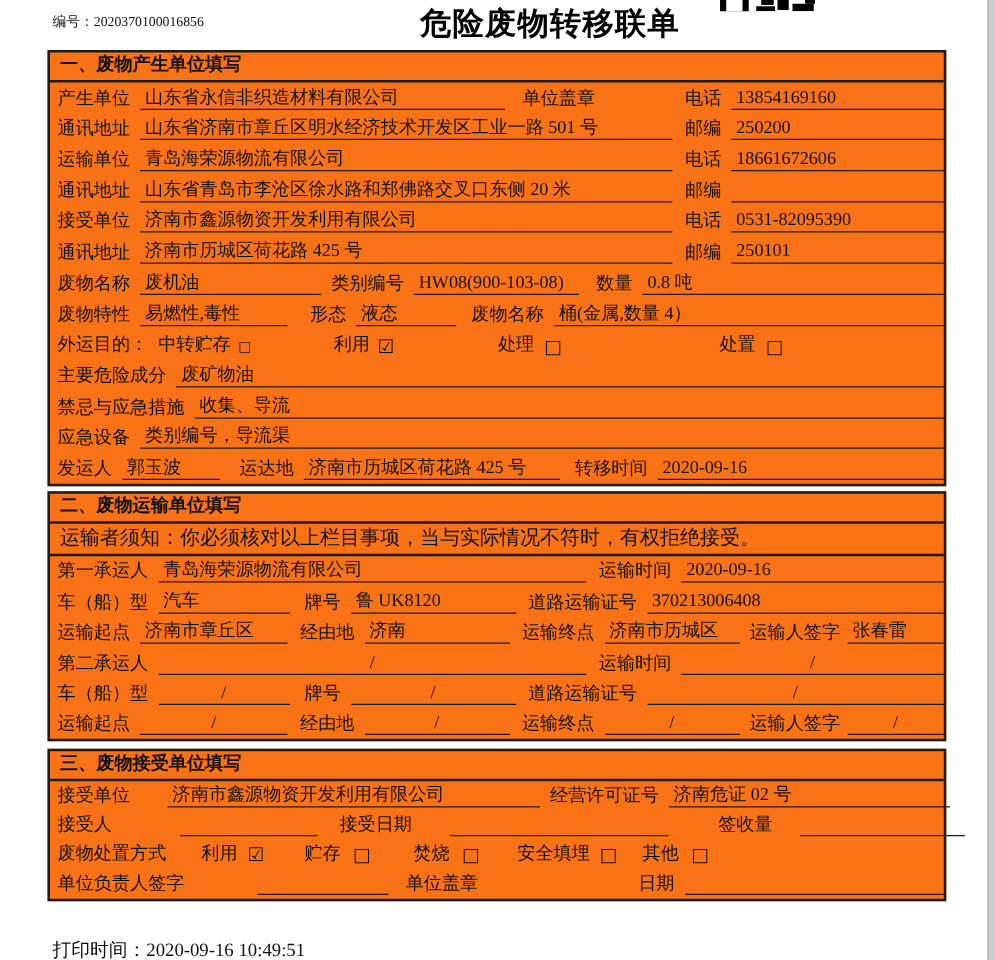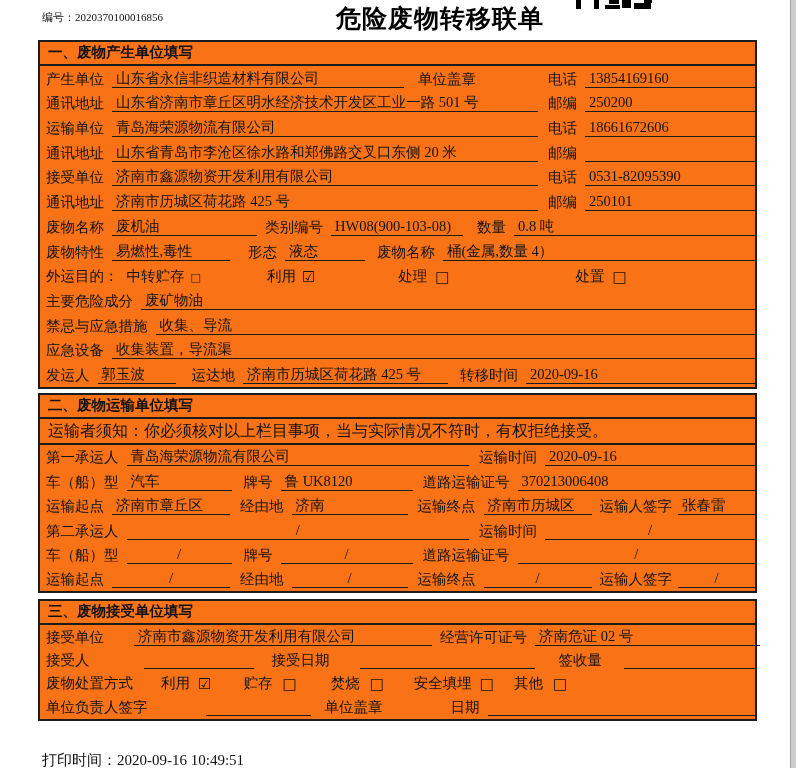--- a/index.html
+++ b/index.html
@@ -151,21 +151,21 @@
       <span class="val fill">废矿物油</span>
     </div>
 
     <div class="row">
       <span class="lbl">禁忌与应急措施</span>
       <span class="val fill">收集、导流</span>
     </div>
 
     <div class="row">
       <span class="lbl">应急设备</span>
-      <span class="val fill">收集装置，导流渠</span>
+      <span class="val fill">类别编号，导流渠</span>
     </div>
 
     <div class="row">
       <span class="lbl">发运人</span>
       <span class="val" style="width:78px">郭玉波</span>
       <span class="lbl" style="margin-left:16px">运达地</span>
       <span class="val" style="width:205px">济南市历城区荷花路 425 号</span>
       <span class="lbl" style="margin-left:12px">转移时间</span>
       <span class="val fill">2020-09-16</span>
     </div>
@@ -238,21 +238,21 @@
       <span class="val" style="width:298px;margin-left:22px">济南市鑫源物资开发利用有限公司</span>
       <span class="lbl" style="margin-left:8px">经营许可证号</span>
       <span class="val" style="width:225px">济南危证 02 号</span>
     </div>
 
     <div class="row">
       <span class="lbl">接受人</span>
       <span class="val" style="width:110px;margin-left:46px"></span>
       <span class="lbl" style="margin-left:18px">接受日期</span>
       <span class="val" style="width:175px;margin-left:22px"></span>
-      <span class="lbl" style="margin-left:24px">签收量</span>
+      <span class="lbl" style="margin-left:40px">签收量</span>
       <span class="val" style="width:132px;margin-left:14px"></span>
     </div>
 
     <div class="row">
       <span class="lbl">废物处置方式</span>
       <span class="lbl" style="margin-left:20px;margin-right:8px">利用</span>
       <span class="cb">☑</span>
       <span class="lbl" style="margin-left:32px;margin-right:10px">贮存</span>
       <span class="cb">□</span>
       <span class="lbl" style="margin-left:34px;margin-right:10px">焚烧</span>
@@ -260,21 +260,21 @@
       <span class="lbl" style="margin-left:30px;margin-right:8px">安全填埋</span>
       <span class="cb">□</span>
       <span class="lbl" style="margin-left:20px;margin-right:10px">其他</span>
       <span class="cb">□</span>
     </div>
 
     <div class="row">
       <span class="lbl">单位负责人签字</span>
       <span class="val" style="width:105px;margin-left:50px"></span>
       <span class="lbl" style="margin-left:14px">单位盖章</span>
-      <span class="lbl" style="margin-left:60px">日期</span>
+      <span class="lbl" style="margin-left:120px">日期</span>
       <span class="val fill"></span>
     </div>
   </div>
 
 </div>
 
 <div class="print"><span>打印时间：</span><span>2020-09-16 10:49:51</span></div>
 
 <div class="scroll"></div>
 

